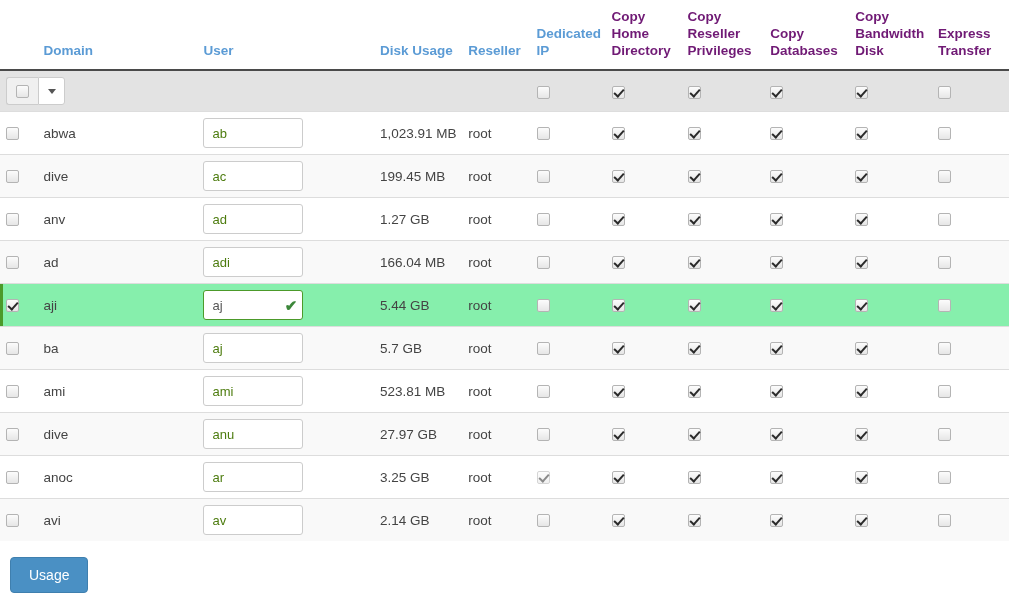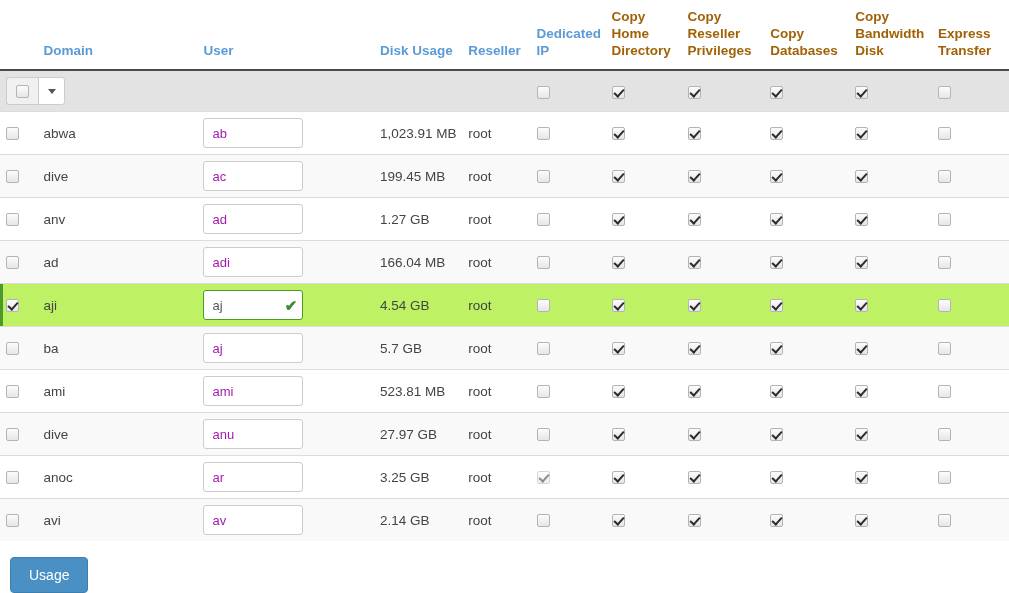--- a/index.html
+++ b/index.html
@@ -22,21 +22,21 @@
   }
 
   
   thead th {
     vertical-align: bottom;
     text-align: left;
     padding: 8px 6px 10px 6px;
     font-weight: bold;
     font-size: 13.5px;
     line-height: 17px;
-    color: #a16207;
+    color: #701a75;
     border-bottom: 2px solid #4a4a4a;
     background: #ffffff;
   }
   thead th.link-head { color: #5b9bd5; }
 
   
   col.c-chk   { width: 34px; }
   col.c-dom   { width: 145px; }
   col.c-usr   { width: 160px; }
   col.c-disk  { width: 80px; }
@@ -87,21 +87,21 @@
   tbody tr.data-row td {
     padding: 6px;
     height: 42px;
     border-top: 1px solid #dddddd;
     vertical-align: middle;
     color: #444444;
     font-size: 13.5px;
   }
   tbody tr.data-row.odd  td { background: #ffffff; }
   tbody tr.data-row.even td { background: #f9f9f9; }
-  tbody tr.data-row.selected td { background: #bef264; }
+  tbody tr.data-row.selected td { background: #86efac; }
   tbody tr.data-row.selected td.chk-cell {
     box-shadow: inset 3px 0 0 0 #4c9a2a;
   }
 
   td.chk-cell { padding-left: 10px; }
   td.domain-cell { padding-left: 20px; white-space: nowrap; overflow: hidden; }
   td.disk-cell { white-space: nowrap; }
   td.res-cell  { white-space: nowrap; }
 
   
@@ -132,21 +132,21 @@
   
   .user-input-wrap { position: relative; display: inline-block; width: 100px; }
   .user-input {
     width: 100px;
     height: 30px;
     border: 1px solid #cccccc;
     border-radius: 3px;
     padding: 4px 22px 4px 8px;
     font-family: "Liberation Sans", sans-serif;
     font-size: 13px;
-    color: #a21caf;
+    color: #4d7c0f;
     background: #ffffff;
     outline: none;
   }
   tr.selected .user-input { border: 1px solid #4c9a2a; color: #555; }
   .valid-check {
     position: absolute;
     right: 6px; top: 50%;
     transform: translateY(-50%);
     color: #3c873a;
     font-size: 15px;
@@ -292,21 +292,21 @@
           <td class="cb-cell"><input type="checkbox" checked="" style=""></td>
           <td class="cb-cell"><input type="checkbox" checked="" style=""></td>
           <td class="cb-cell"><input type="checkbox" checked="" style=""></td>
           <td class="cb-cell"><input type="checkbox" style=""></td>
           <td class="cb-cell"></td>
         </tr>
         <tr class="data-row odd selected">
           <td class="chk-cell"><input type="checkbox" checked="" style=""></td>
           <td class="domain-cell">aji</td>
           <td><span class="user-input-wrap"><input type="text" class="user-input" value="aj" style=""><span class="valid-check">✔</span></span></td>
-          <td class="disk-cell">4.54 GB</td>
+          <td class="disk-cell">5.44 GB</td>
           <td class="res-cell">root</td>
           <td class="cb-cell"><input type="checkbox" style=""></td>
           <td class="cb-cell"><input type="checkbox" checked="" style=""></td>
           <td class="cb-cell"><input type="checkbox" checked="" style=""></td>
           <td class="cb-cell"><input type="checkbox" checked="" style=""></td>
           <td class="cb-cell"><input type="checkbox" checked="" style=""></td>
           <td class="cb-cell"><input type="checkbox" style=""></td>
           <td class="cb-cell"></td>
         </tr>
         <tr class="data-row even">

